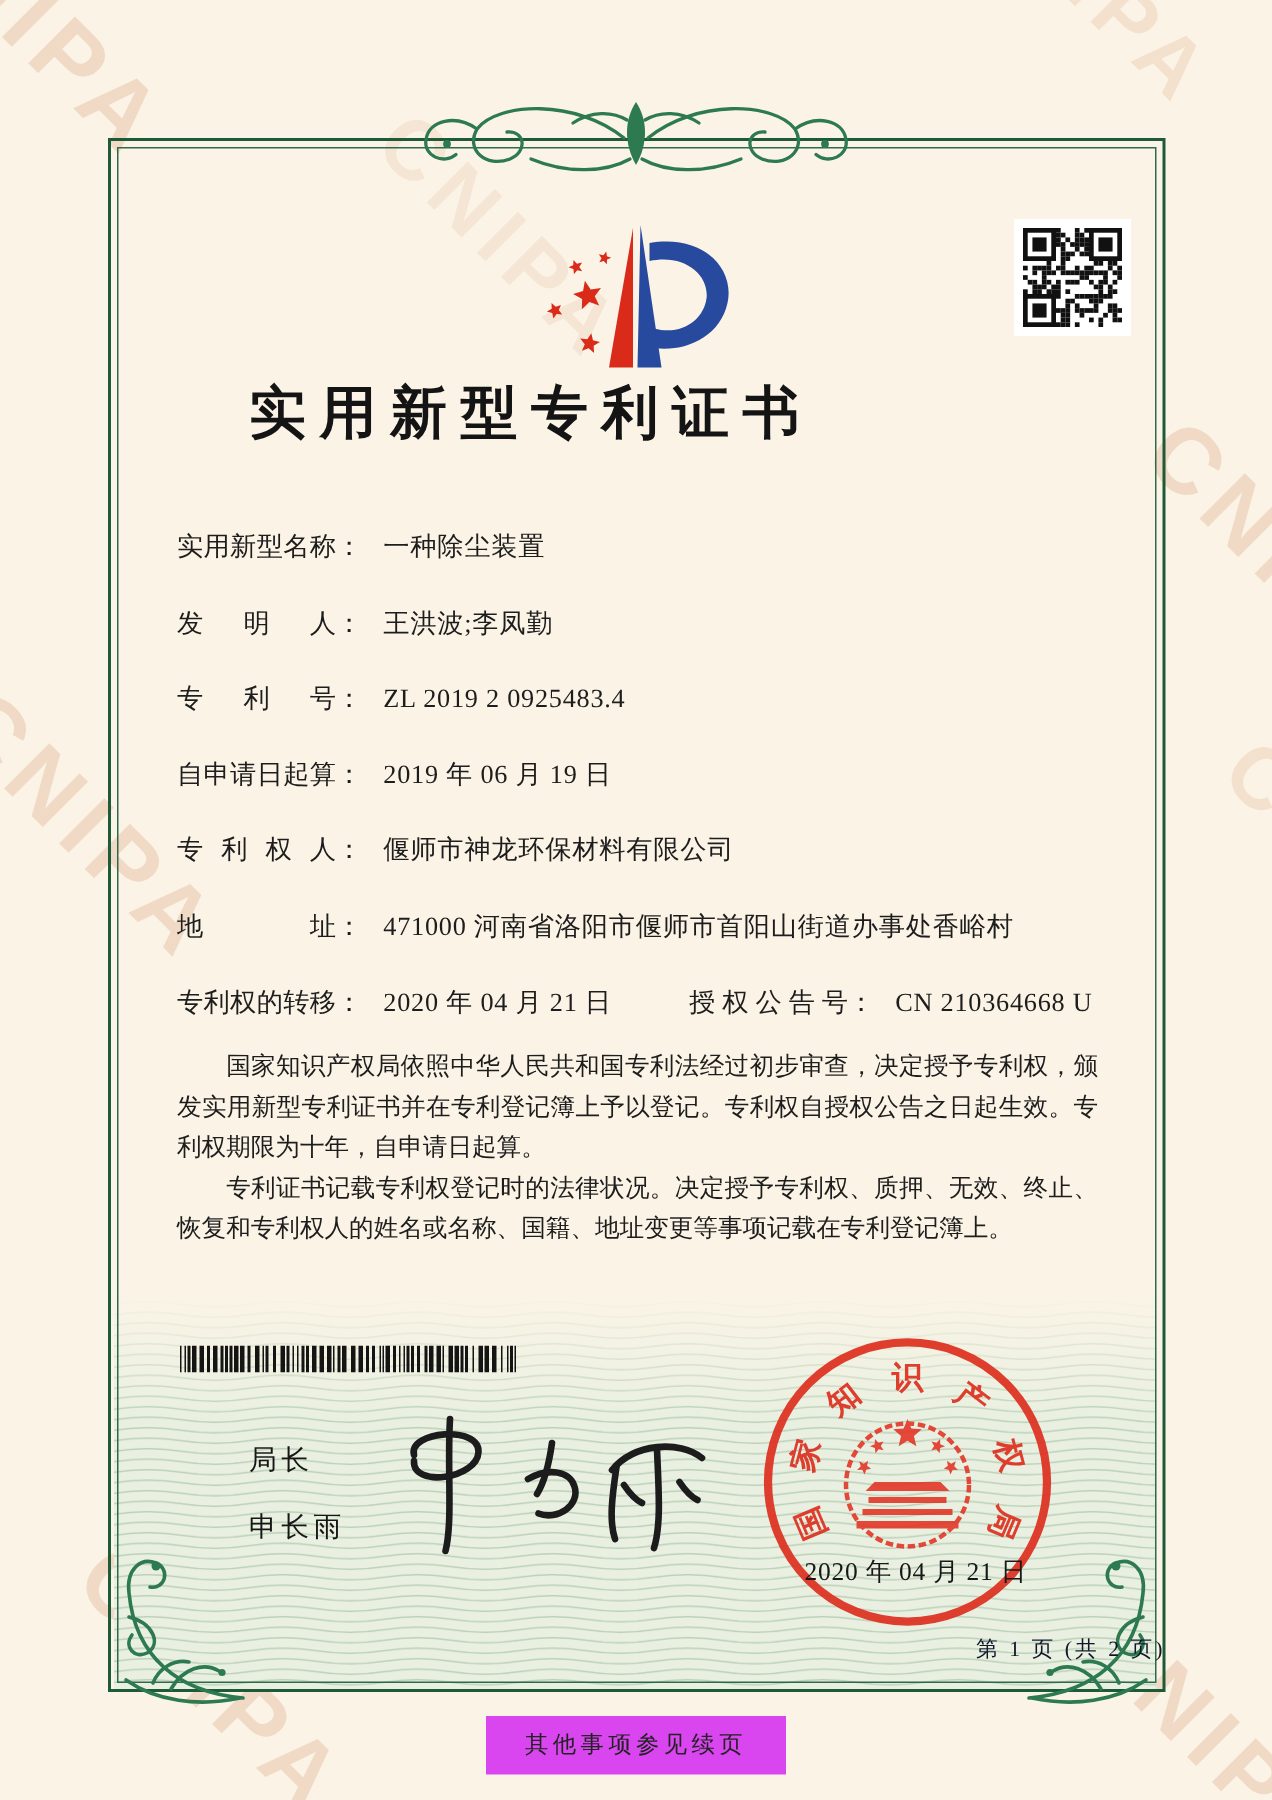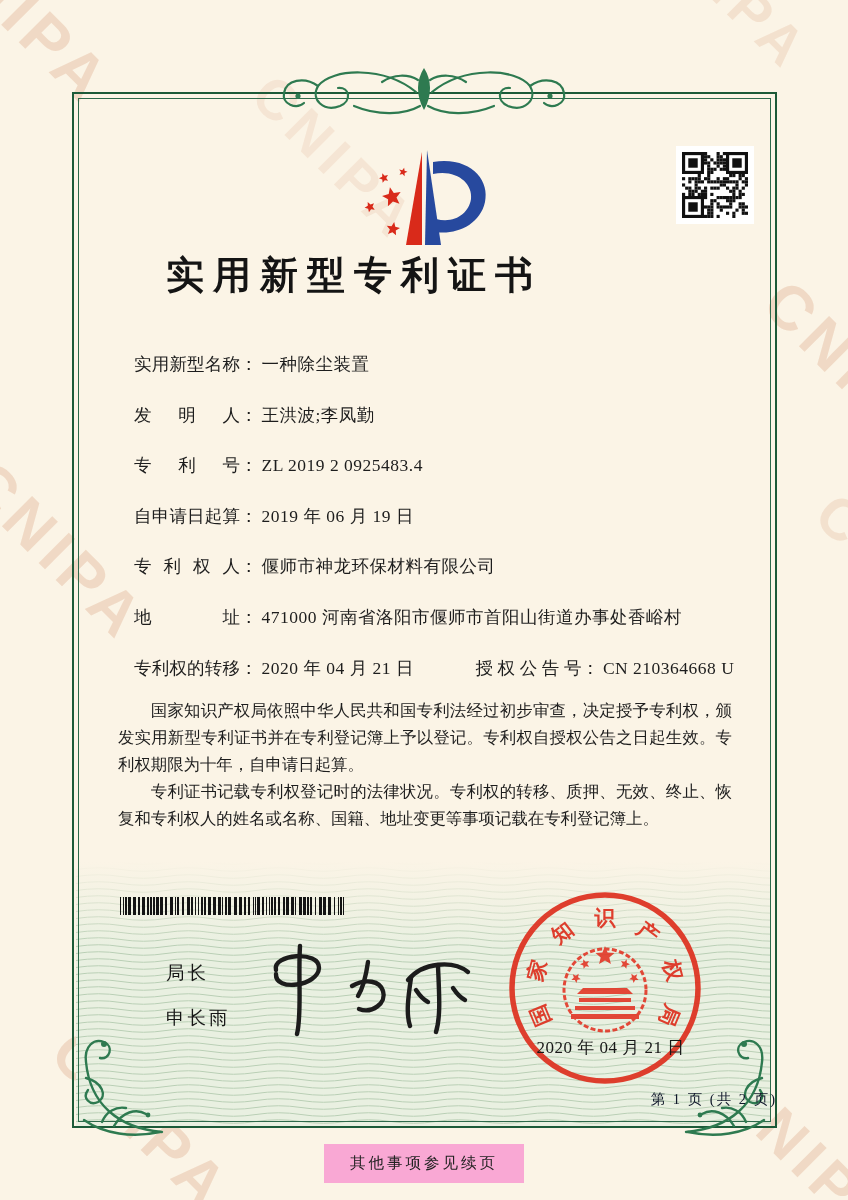--- a/index.html
+++ b/index.html
@@ -21,39 +21,39 @@
   .orn{position:absolute;z-index:4;pointer-events:none;}
   
   .cert-no{position:absolute;left:104px;top:147px;font-size:18px;letter-spacing:1.5px;z-index:5;}
   .logo{position:absolute;left:348px;top:140px;z-index:5;}
   .qrbox{position:absolute;left:676px;top:146px;width:78px;height:78px;background:#fff;z-index:5;
       display:flex;align-items:center;justify-content:center;}
   .title{position:absolute;left:72px;top:250px;width:564px;text-align:center;font-size:38px;
       font-weight:700;letter-spacing:9px;color:#141414;z-index:5;}
   .fields{position:absolute;left:118px;top:352px;width:620px;z-index:5;font-size:17.5px;}
   .frow{height:50.6px;}
-  .flabel{display:inline-block;width:106px;text-align:justify;text-align-last:justify;vertical-align:top;margin-left:16px;}
-  .fvalue{margin-left:4px;letter-spacing:.5px;}
+  .flabel{display:inline-block;width:106px;text-align:justify;text-align-last:justify;vertical-align:top;}
+  .fvalue{margin-left:14px;letter-spacing:.5px;}
   .gpair1{display:inline-block;width:337px;}
   .paras{position:absolute;left:118px;top:697px;width:614px;font-size:16.4px;line-height:27px;
       text-align:justify;z-index:5;}
   .paras p{margin:0;text-indent:2em;}
   .barcode{position:absolute;left:120px;top:897px;z-index:5;}
   .director{position:absolute;left:118px;top:960px;z-index:5;
       font-family:"Liberation Sans","DejaVu Sans",sans-serif;font-size:18.5px;font-weight:500;color:#161616;}
   .director div{letter-spacing:3px;margin-bottom:20px;margin-left:48px;}
   .sign{position:absolute;left:248px;top:934px;z-index:6;}
   .seal{position:absolute;left:505px;top:888px;z-index:6;opacity:.93;}
   .ringch{font-size:21px;font-weight:bold;fill:#de3120;text-anchor:middle;dominant-baseline:central;
       font-family:"Liberation Serif","DejaVu Serif",serif;}
   .seal-date{position:absolute;left:498px;top:1036px;width:225px;text-align:center;font-size:17px;
       color:#171717;letter-spacing:.5px;z-index:7;}
   .pageno{position:absolute;left:72px;top:1090px;width:705px;text-align:right;font-size:14.5px;
       letter-spacing:2px;color:#0f172a;z-index:5;}
-  .footnote{position:absolute;left:50%;top:1144px;transform:translateX(-50%);background:#f9a8d4;
+  .footnote{position:absolute;left:50%;top:1144px;transform:translateX(-50%);background:#d946ef;
       padding:9px 26px;font-size:15.5px;letter-spacing:3px;color:#222;z-index:5;}
 </style>
 </head>
 <body>
 
 <div class="page">
 
   <div class="wm" style="left:-95px;top:-25px;font-size:64px;">CNIPA</div>
   <div class="wm" style="left:625px;top:-45px;font-size:56px;opacity:.7;">CNIPA</div>
   <div class="wm" style="left:232px;top:125px;font-size:56px;opacity:.55;">CNIPA</div>
@@ -316,21 +316,21 @@
         <span class="flabel">专利权的转移</span><span>：</span><span class="fvalue">2020 年 04 月 21 日</span>
       </span>
       <span>
         <span class="flabel">授权公告号</span><span>：</span><span class="fvalue">CN 210364668 U</span>
       </span>
     </div>
   </div>
 
   <div class="paras">
     <p>国家知识产权局依照中华人民共和国专利法经过初步审查，决定授予专利权，颁发实用新型专利证书并在专利登记簿上予以登记。专利权自授权公告之日起生效。专利权期限为十年，自申请日起算。</p>
-    <p>专利证书记载专利权登记时的法律状况。专利权的转移、质押、无效、终止、恢复和专利权人的姓名或名称、国籍、地址变更等事项记载在专利登记簿上。</p>
+    <p>专利证书记载专利权登记时的法律状况。决定授予专利权、质押、无效、终止、恢复和专利权人的姓名或名称、国籍、地址变更等事项记载在专利登记簿上。</p>
   </div>
 
   <svg id="barcode" class="barcode" width="228" height="18" viewBox="0 0 228 18">
       <rect x="0" y="0" width="1" height="18" fill="#141414"></rect>
       <rect x="3" y="0" width="1" height="18" fill="#141414"></rect>
       <rect x="5" y="0" width="2" height="18" fill="#141414"></rect>
       <rect x="8" y="0" width="3" height="18" fill="#141414"></rect>
       <rect x="13" y="0" width="3" height="18" fill="#141414"></rect>
       <rect x="18" y="0" width="2" height="18" fill="#141414"></rect>
       <rect x="22" y="0" width="3" height="18" fill="#141414"></rect>

